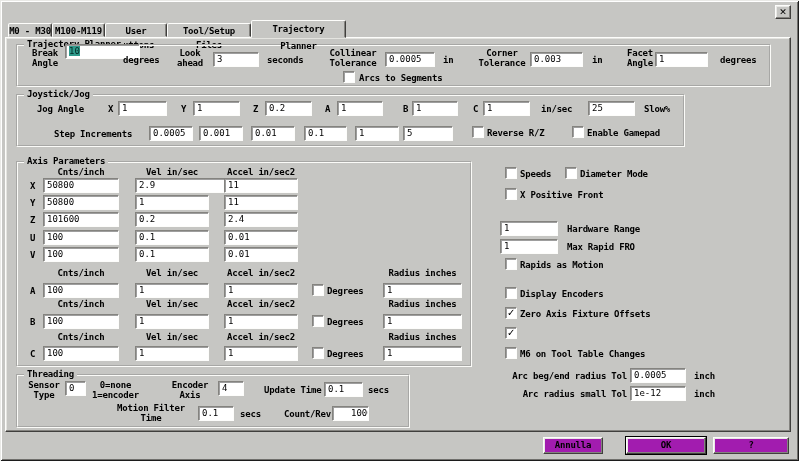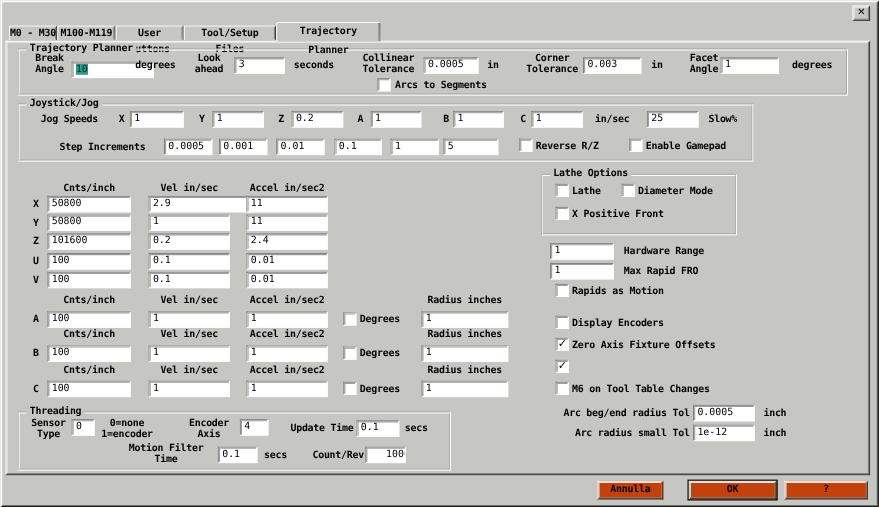--- a/index.html
+++ b/index.html
@@ -61,21 +61,21 @@
   .cb{
     position:absolute;z-index:3;width:12px;height:12px;background:#fff;
     border:1px solid;border-color:#84837f #fdfdfb #fdfdfb #84837f;
     box-shadow:inset 1px 1px 0 rgba(40,40,40,.45);
   }
   .cb.checked::after{
     content:"✓";position:absolute;left:1px;top:-1px;
     font:bold 10px "DejaVu Sans",sans-serif;color:#000;
   }
   .btn{
-    position:absolute;z-index:3;height:17px;background:#c2410c;
+    position:absolute;z-index:3;height:17px;background:#a21caf;
     border:1px solid;border-color:#fdfdfb #403f3d #403f3d #fdfdfb;
     box-shadow:inset -1px -1px 0 #84837f, inset 1px 1px 0 #e9e9e6;
     font:bold 9px "DejaVu Sans Mono",monospace;letter-spacing:-0.2px;
     text-align:center;line-height:15px;color:#000;
   }
   .btn.default{outline:1px solid #000;}
 </style>
 </head>
 <body>
 
@@ -89,21 +89,21 @@
   <div class="tab" style="left:167px;width:84px;">Tool/Setup Files</div>
   <div class="tab active" style="left:251px;width:95px;">Trajectory Planner</div>
 
   <div class="tabpage"></div>
 
   <div class="group" style="left:16px;top:44px;width:755px;height:43px;">
     <span class="glabel">Trajectory Planner</span>
   </div>
   <div class="lbl c" style="left:22px;top:48px;width:46px;">Break
 Angle</div>
-  <div class="field" style="left:65px;top:56px;width:75px;"><span class="sel">10</span></div>
+  <div class="field" style="left:65px;top:44px;width:75px;"><span class="sel">10</span></div>
   <div class="lbl" style="left:123px;top:55px;">degrees</div>
   <div class="lbl c" style="left:170px;top:48px;width:40px;">Look
 ahead</div>
   <div class="field" style="left:213px;top:52px;width:46px;">3</div>
   <div class="lbl" style="left:267px;top:55px;">seconds</div>
   <div class="lbl c" style="left:325px;top:48px;width:56px;">Collinear
 Tolerance</div>
   <div class="field" style="left:385px;top:52px;width:50px;">0.0005</div>
   <div class="lbl" style="left:443px;top:55px;">in</div>
   <div class="lbl c" style="left:474px;top:48px;width:56px;">Corner
@@ -113,21 +113,21 @@
   <div class="lbl c" style="left:617px;top:48px;width:46px;">Facet
 Angle</div>
   <div class="field" style="left:655px;top:52px;width:53px;">1</div>
   <div class="lbl" style="left:720px;top:55px;">degrees</div>
   <div class="cb" style="left:343px;top:71px;"></div>
   <div class="lbl" style="left:359px;top:73px;">Arcs to Segments</div>
 
   <div class="group" style="left:16px;top:94px;width:669px;height:53px;">
     <span class="glabel">Joystick/Jog</span>
   </div>
-  <div class="lbl" style="left:37px;top:104px;">Jog Speeds</div>
+  <div class="lbl" style="left:37px;top:104px;">Jog Angle</div>
   <div class="lbl" style="left:108px;top:104px;">X</div>
   <div class="field" style="left:118px;top:101px;width:49px;">1</div>
   <div class="lbl" style="left:181px;top:104px;">Y</div>
   <div class="field" style="left:193px;top:101px;width:47px;">1</div>
   <div class="lbl" style="left:253px;top:104px;">Z</div>
   <div class="field" style="left:265px;top:101px;width:47px;">0.2</div>
   <div class="lbl" style="left:325px;top:104px;">A</div>
   <div class="field" style="left:337px;top:101px;width:46px;">1</div>
   <div class="lbl" style="left:403px;top:104px;">B</div>
   <div class="field" style="left:412px;top:101px;width:46px;">1</div>
@@ -141,20 +141,23 @@
   <div class="field" style="left:199px;top:126px;width:44px;">0.001</div>
   <div class="field" style="left:251px;top:126px;width:44px;">0.01</div>
   <div class="field" style="left:304px;top:126px;width:43px;">0.1</div>
   <div class="field" style="left:355px;top:126px;width:44px;">1</div>
   <div class="field" style="left:403px;top:126px;width:50px;">5</div>
   <div class="cb" style="left:472px;top:126px;"></div>
   <div class="lbl" style="left:487px;top:128px;">Reverse R/Z</div>
   <div class="cb" style="left:572px;top:126px;"></div>
   <div class="lbl" style="left:587px;top:128px;">Enable Gamepad</div>
 
+  <div class="group" style="left:16px;top:161px;width:456px;height:206px;">
+    <span class="glabel">Axis Parameters</span>
+  </div>
   <div class="lbl c" style="left:43px;top:167px;width:76px;">Cnts/inch</div>
   <div class="lbl c" style="left:135px;top:167px;width:74px;">Vel in/sec</div>
   <div class="lbl c" style="left:224px;top:167px;width:74px;">Accel in/sec2</div>
 
   <div class="lbl" style="left:30px;top:181px;">X</div>
   <div class="field" style="left:43px;top:178px;width:76px;">50800</div>
   <div class="field" style="left:135px;top:178px;width:96px;">2.9</div>
   <div class="field" style="left:224px;top:178px;width:74px;">11</div>
 
   <div class="lbl" style="left:30px;top:198px;">Y</div>
@@ -206,25 +209,22 @@
   <div class="lbl c" style="left:224px;top:332px;width:74px;">Accel in/sec2</div>
   <div class="lbl c" style="left:383px;top:332px;width:79px;">Radius inches</div>
   <div class="lbl" style="left:30px;top:349px;">C</div>
   <div class="field" style="left:43px;top:346px;width:76px;">100</div>
   <div class="field" style="left:135px;top:346px;width:74px;">1</div>
   <div class="field" style="left:224px;top:346px;width:74px;">1</div>
   <div class="cb" style="left:312px;top:347px;"></div>
   <div class="lbl" style="left:327px;top:349px;">Degrees</div>
   <div class="field" style="left:383px;top:346px;width:79px;">1</div>
 
-  <div class="group" style="left:492px;top:158px;width:178px;height:56px;">
-    <span class="glabel">Lathe Options</span>
-  </div>
   <div class="cb" style="left:505px;top:167px;"></div>
-  <div class="lbl" style="left:520px;top:169px;">Lathe</div>
+  <div class="lbl" style="left:520px;top:169px;">Speeds</div>
   <div class="cb" style="left:565px;top:167px;"></div>
   <div class="lbl" style="left:580px;top:169px;">Diameter Mode</div>
   <div class="cb" style="left:505px;top:188px;"></div>
   <div class="lbl" style="left:520px;top:190px;">X Positive Front</div>
 
   <div class="field" style="left:500px;top:221px;width:58px;">1</div>
   <div class="lbl" style="left:567px;top:224px;">Hardware Range</div>
   <div class="field" style="left:500px;top:239px;width:58px;">1</div>
   <div class="lbl" style="left:567px;top:242px;">Max Rapid FRO</div>
   <div class="cb" style="left:505px;top:258px;"></div>

